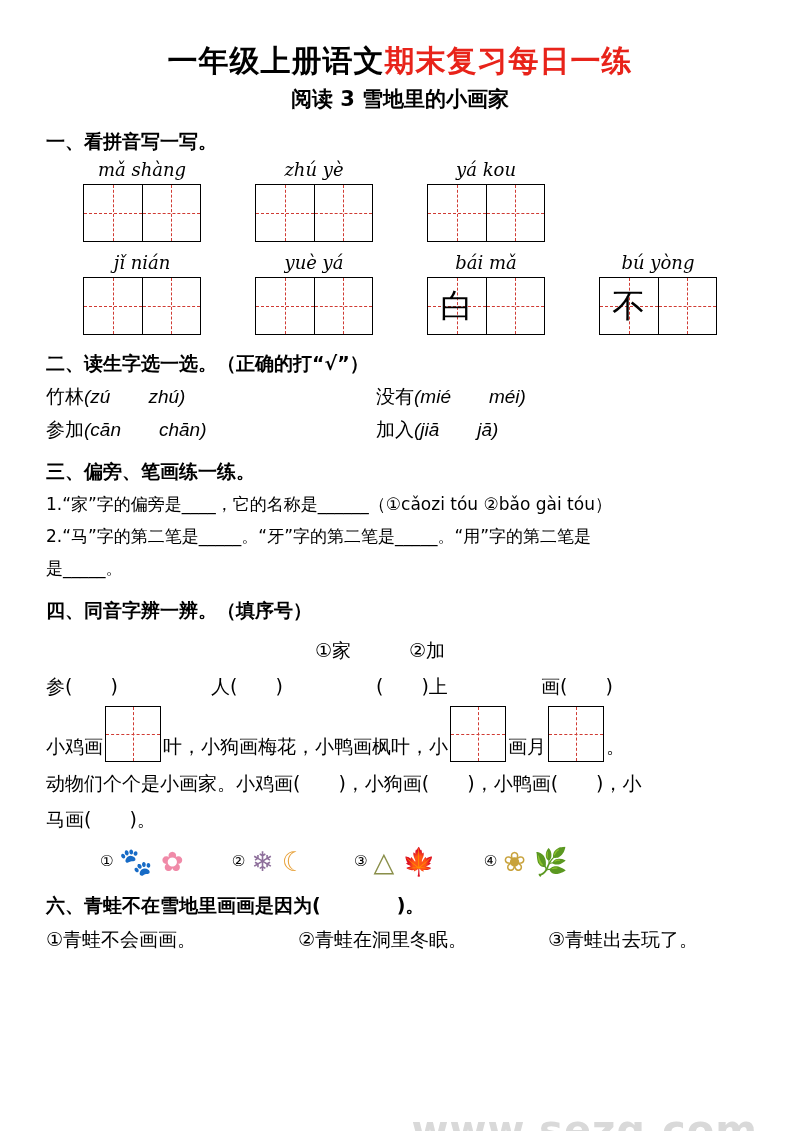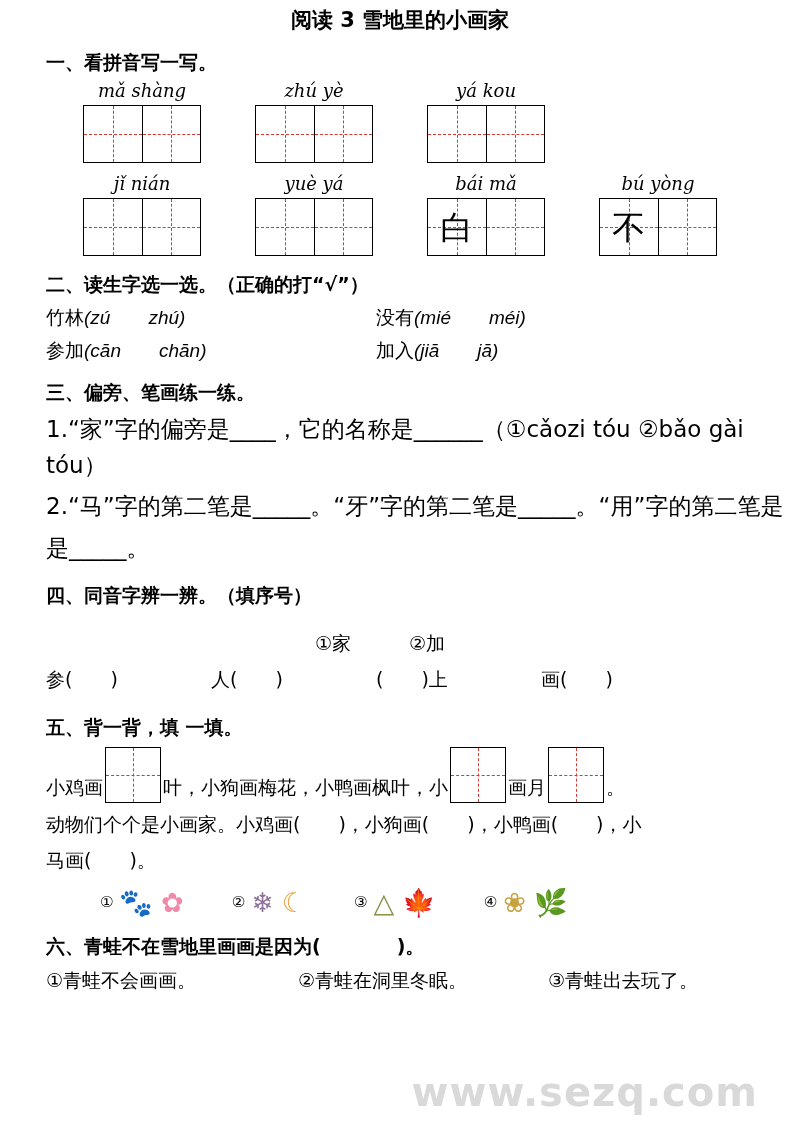--- a/index.html
+++ b/index.html
@@ -124,30 +124,30 @@
     margin: 7px 0 0 46px;
     font-size: 19px;
   }
   .pair-row .left { width: 330px; }
   .it {
     font-family: Liberation Sans, sans-serif;
     font-style: italic;
   }
 
   .indent-line {
-    font-size: 23px;
+    font-size: 17px;
     margin: 6px 0 0 46px;
     line-height: 1.55;
   }
 
   
   .centered-options {
     text-align: center;
     font-size: 19px;
-    margin-top: 22px;
+    margin-top: 14px;
     padding-right: 40px;
   }
   .centered-options span { margin: 0 26px; }
   .blank-row {
     display: flex;
     margin: 10px 0 0 46px;
     font-size: 19px;
   }
   .blank-row > span { width: 165px; }
 
@@ -230,20 +230,23 @@
     color: #d9d9d9;
     letter-spacing: 1px;
     font-family: "DejaVu Sans", sans-serif;
   }
 </style>
 </head>
 <body>
 
 <div class="page">
 
+  <div class="title">
+    <span class="part-black">一年级上册语文</span><span class="part-red">期末复习每日一练</span>
+  </div>
   <div class="subtitle">阅读 3 雪地里的小画家</div>
 
   <div class="section-head">一、看拼音写一写。</div>
 
   <div class="grid-row">
     <div class="grid-cell-group">
       <div class="pinyin">mǎ shàng</div>
       <div class="tianzi">
         <div class="box">
             <span></span>
@@ -345,21 +348,20 @@
     <span>①家</span>
     <span>②加</span>
   </div>
   <div class="blank-row">
     <span>参(　　)</span>
     <span>人(　　)</span>
     <span>(　　)上</span>
     <span>画(　　)</span>
   </div>
 
-  <div class="section-head" style="margin-top:22px;">五、背一背，填 一填。</div>
 
   <div class="sentence-row">
     <span class="txt">小鸡画</span>
     <span class="sq"></span>
     <span class="txt">叶，小狗画梅花，小鸭画枫叶，小</span>
     <span class="sq"></span>
     <span class="txt">画月</span>
     <span class="sq"></span>
     <span class="txt">。</span>
   </div>

